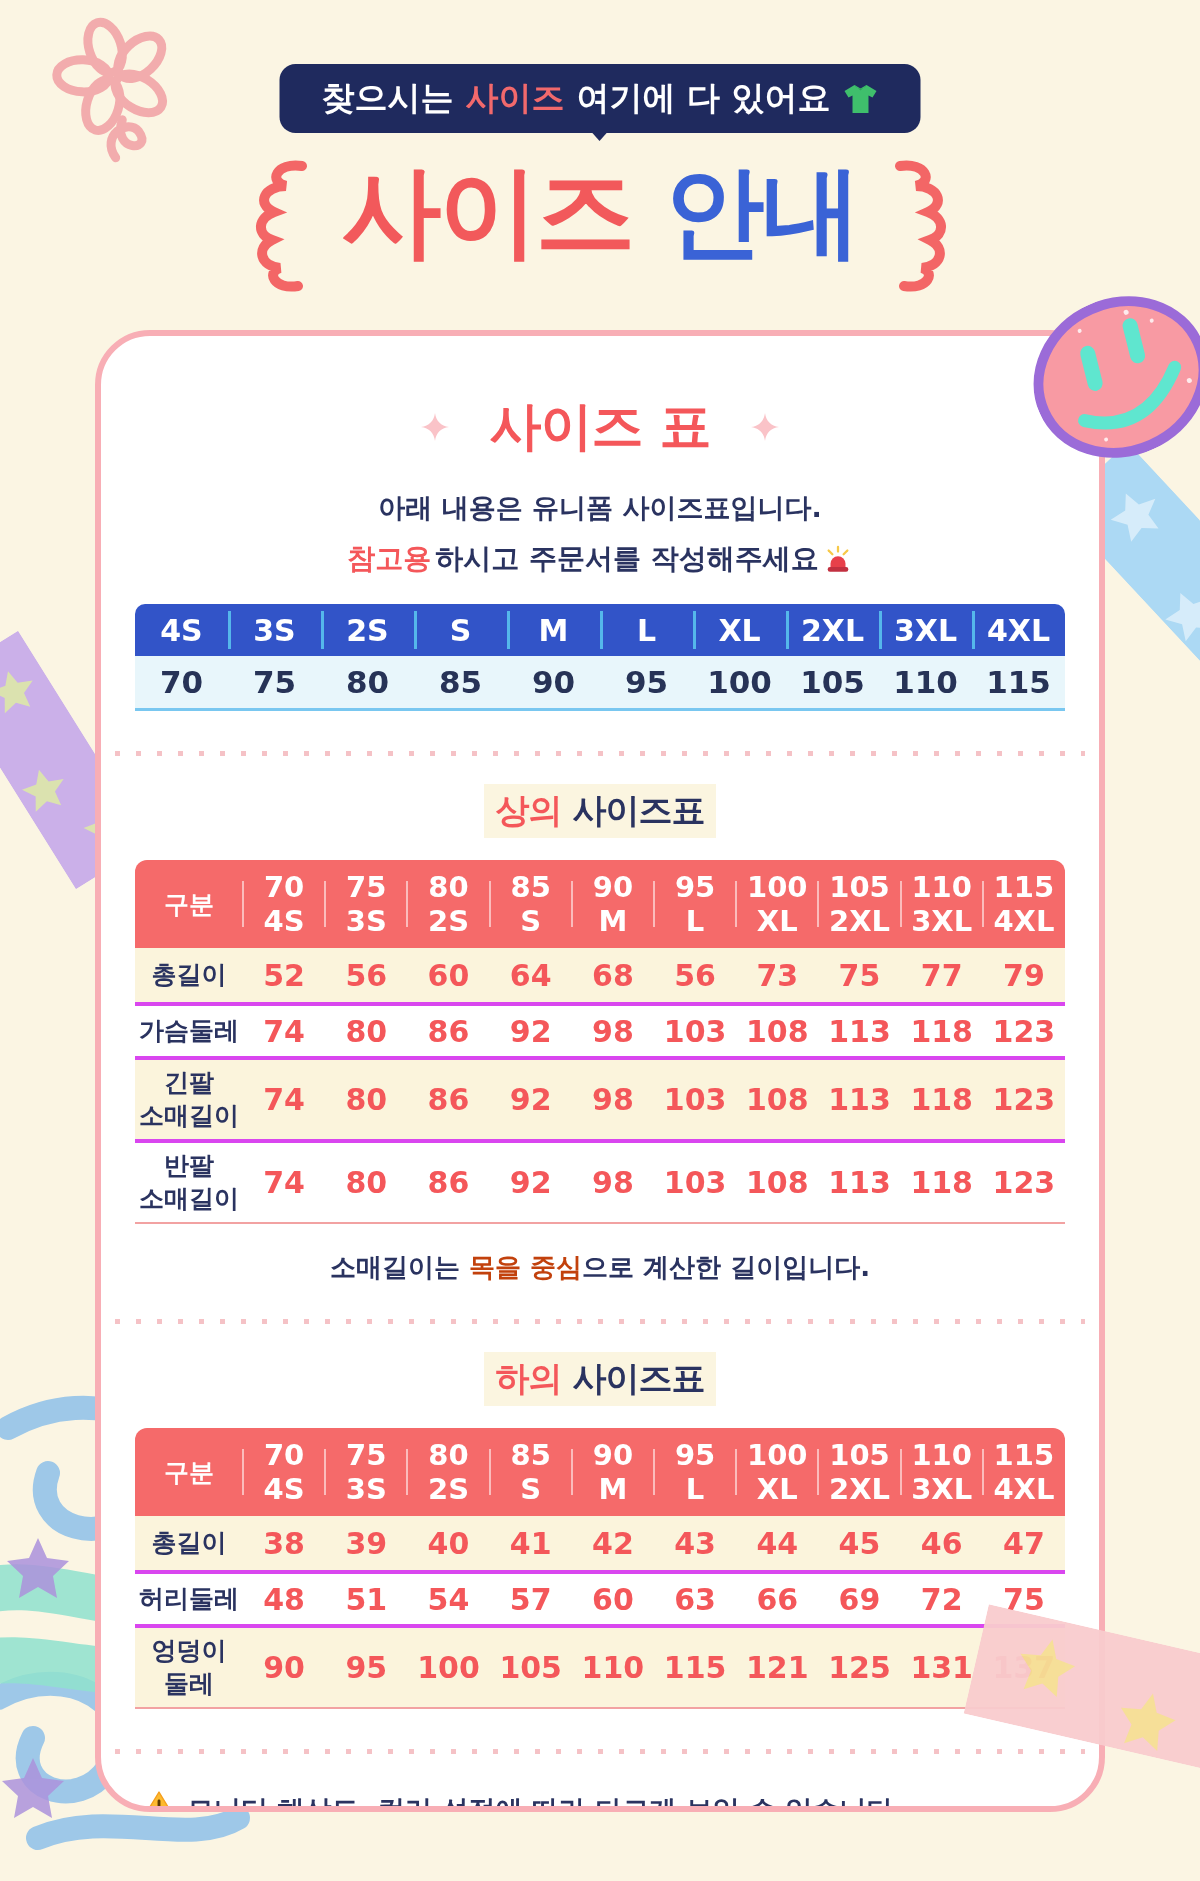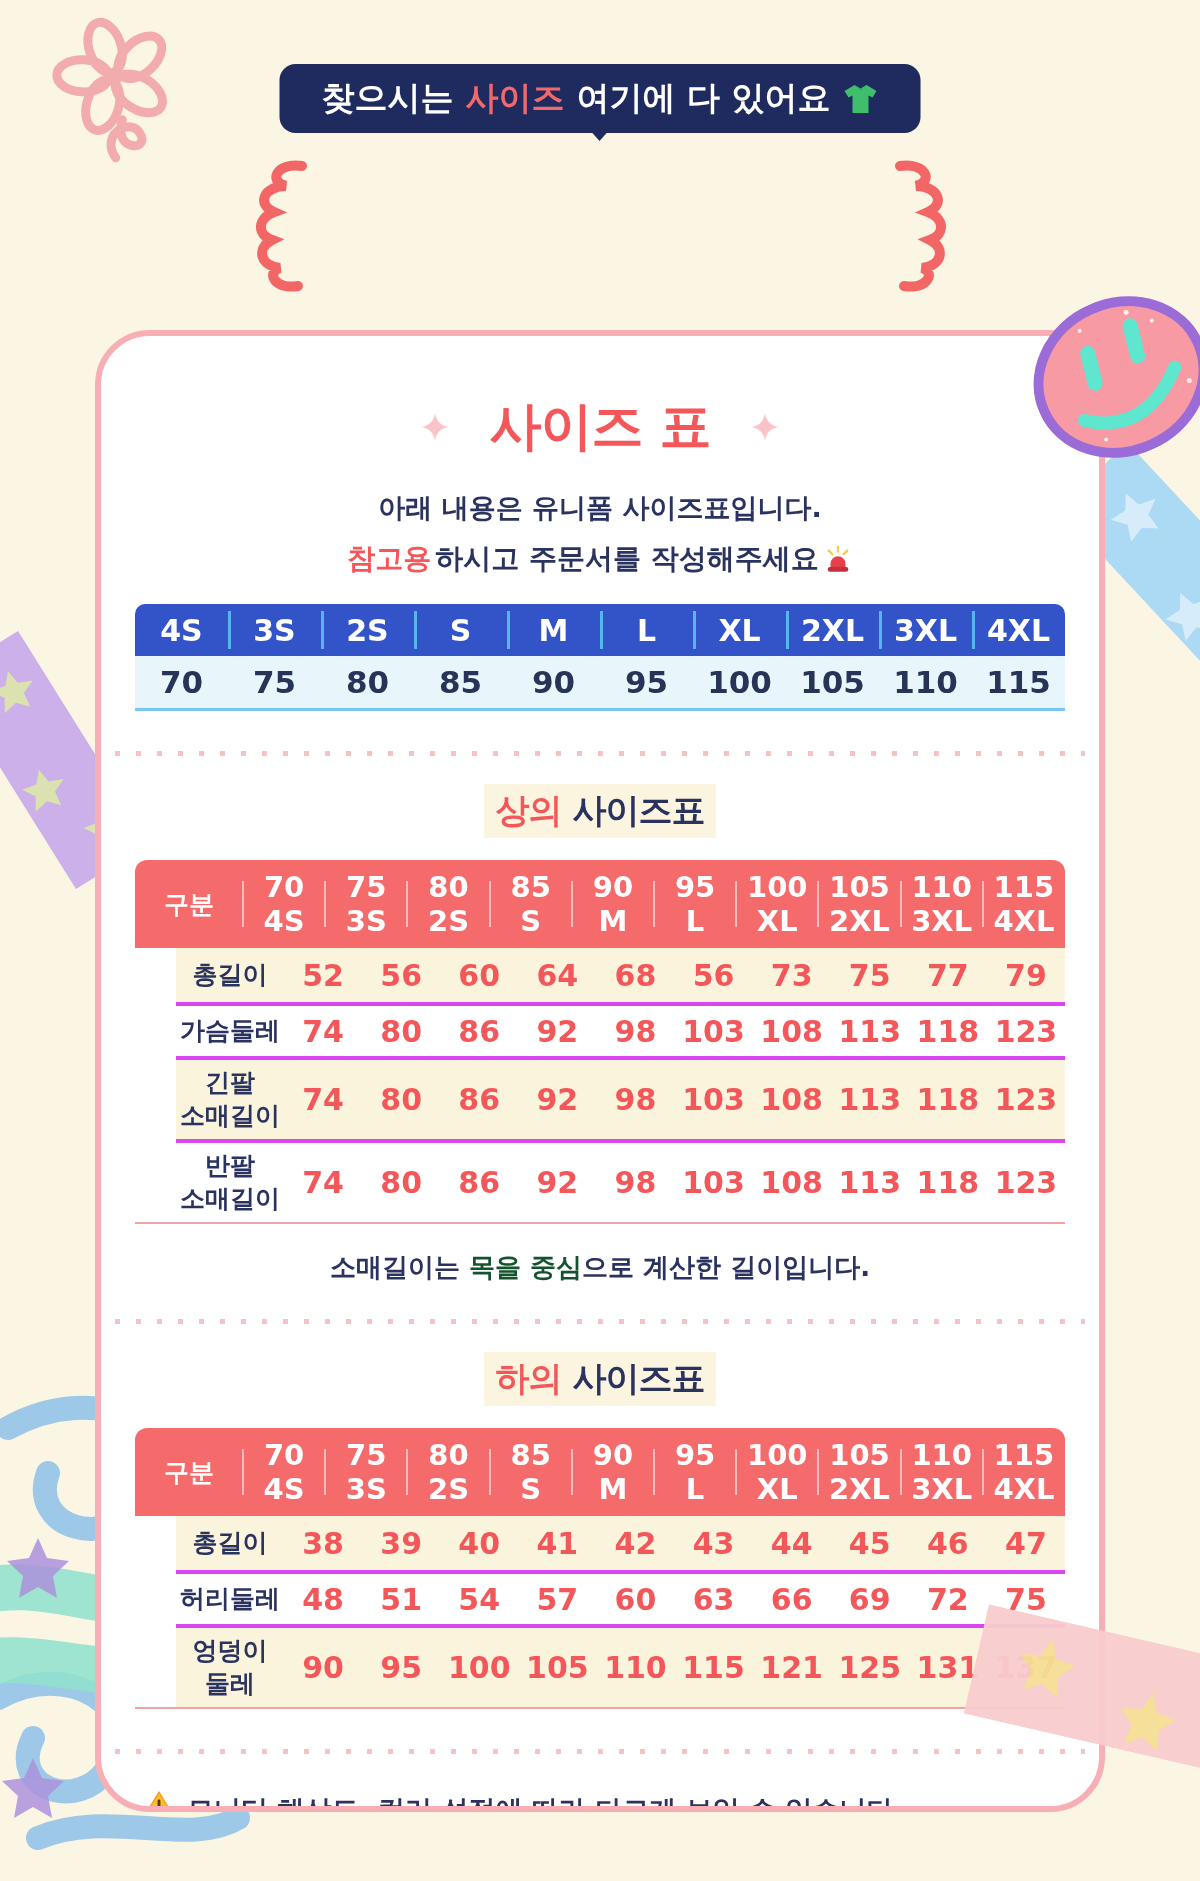--- a/index.html
+++ b/index.html
@@ -65,31 +65,31 @@
   
   .size-table { margin-top:22px; border-bottom:2px solid #F2A2A2; }
   .thead { display:grid; grid-template-columns:108px repeat(10,1fr); background:#F56A6A;
     border-radius:12px 12px 0 0; align-items:center; height:88px; }
   .col-h { text-align:center; color:#fff; font-weight:800; font-size:29px; position:relative; }
   .col-h .num, .col-h .size { display:block; line-height:1.18; }
   .col-h + .col-h::before { content:""; position:absolute; left:-1px; top:16%; height:68%;
     width:2px; background:rgba(255,255,255,.55); }
   .col-h.corner { font-size:25px; font-weight:700; }
   .trow { display:grid; grid-template-columns:108px repeat(10,1fr); align-items:center;
-    min-height:54px; padding:7px 0;margin-left:41px; }
+    min-height:54px; padding:7px 0; }
   .trow + .trow { border-top:4px solid #d946ef; }
   .row-cream { background:#FBF4DC; }
   .row-white { background:#FFFFFF; }
   .rlabel { color:#2A3360; font-size:25px; font-weight:600; text-align:center; line-height:1.3; }
   .lab-line { display:block; }
   .vcell { color:#F4575A; font-size:30px; font-weight:800; text-align:center; }
 
   
   .note { text-align:center; margin-top:26px; font-size:26px; font-weight:600; color:#2A3360; }
-  .note .note-red { color:#14532d; font-weight:800; }
+  .note .note-red { color:#c2410c; font-weight:800; }
 
   
   .warns { margin-top:36px; padding-left:8px; }
   .warn { display:flex; gap:12px; align-items:flex-start; margin-top:26px;
     color:#2A3360; font-size:27px; font-weight:700; line-height:1.45; }
 
   
   .deco { position:absolute; pointer-events:none; }
   .flower { left:25px; top:8px; width:180px; height:170px; z-index:1; }
   .smiley { left:1032px; top:298px; width:178px; height:158px; z-index:3; transform:rotate(-24deg); }
@@ -185,20 +185,24 @@
   <div class="banner">
     <span>찾으시는</span>
     <span class="accent">사이즈</span>
     <span>여기에 다 있어요</span>
     <svg width="36" height="32" viewBox="0 0 36 32">
       <path fill="#3FBF6C" d="M12 2 L18 5.5 L24 2 L34 8 L30 14.5 L26 12.5 V30 H10 V12.5 L6 14.5 L2 8 Z"></path>
       <path fill="#2FA35A" d="M12 2 C13.5 6.5 22.5 6.5 24 2 L18 7.5 Z"></path>
     </svg>
   </div>
 
+  <div class="main-title">
+    <span class="t-red">사이즈</span>
+    <span class="t-blue">안내</span>
+  </div>
 
   <div class="card">
 
     <div class="card-heading">
       <svg width="28" height="28" viewBox="0 0 24 24">
         <path fill="#FAC3C8" d="M12 0 C13 7 17 11 24 12 C17 13 13 17 12 24 C11 17 7 13 0 12 C7 11 11 7 12 0 Z"></path>
       </svg>
       <span class="big">사이즈 표</span>
       <svg width="28" height="28" viewBox="0 0 24 24">
         <path fill="#FAC3C8" d="M12 0 C13 7 17 11 24 12 C17 13 13 17 12 24 C11 17 7 13 0 12 C7 11 11 7 12 0 Z"></path>

